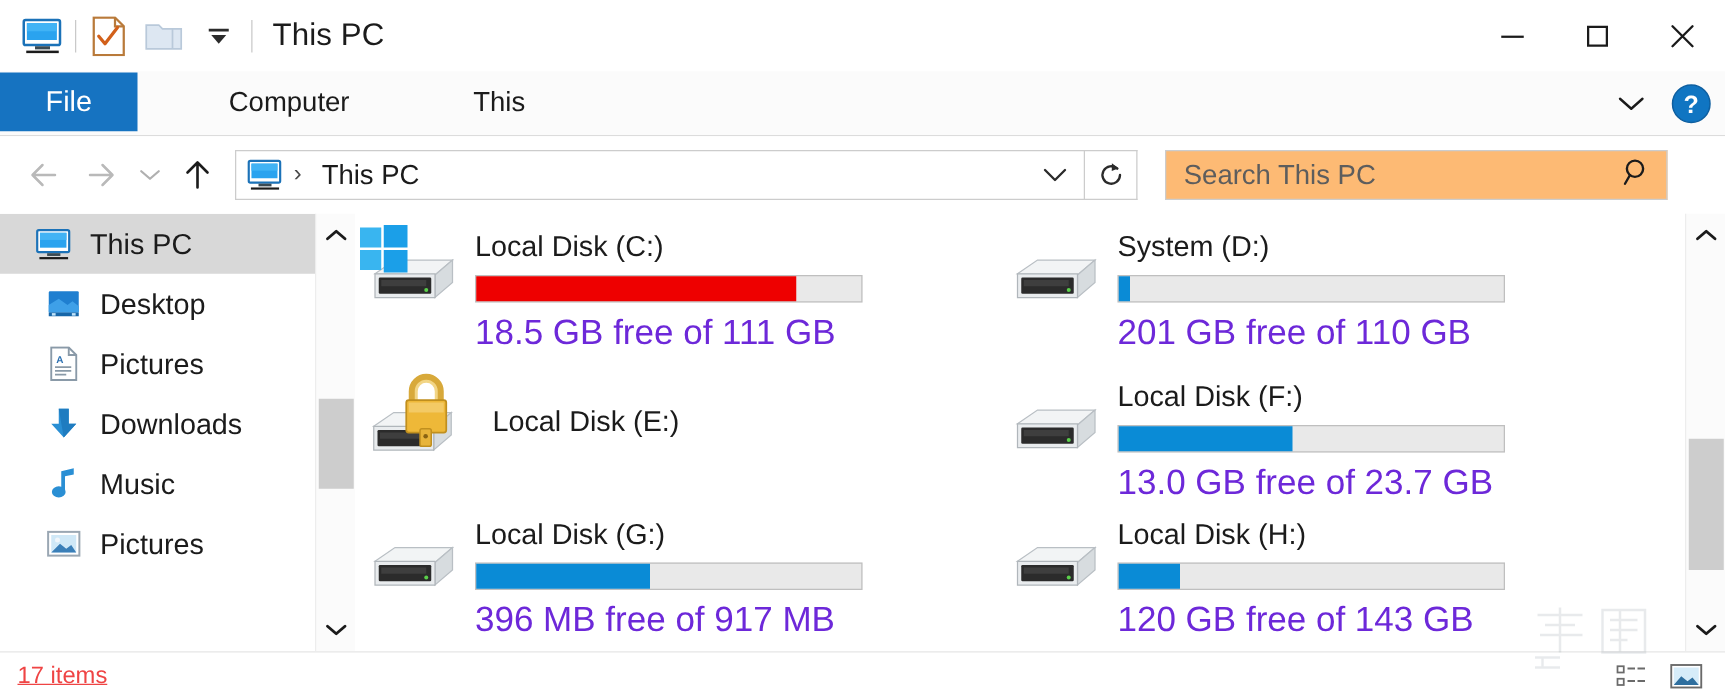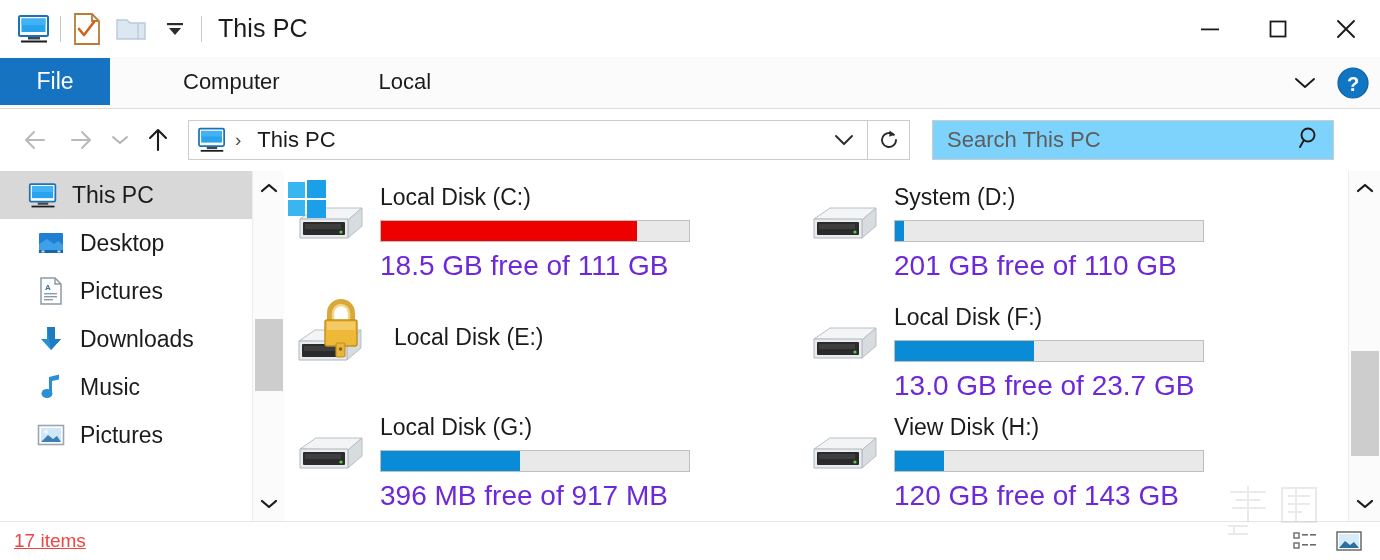--- a/index.html
+++ b/index.html
@@ -70,21 +70,21 @@
   .crumb-label { font-size: 22px; color: #1b1b1b; margin-left: 8px; }
   .crumb-sep { font-size: 19px; color: #4a4a4a; padding: 0 6px; }
   .crumb-spacer { flex: 1; }
   .crumb-chevron { width: 34px; height: 38px; display:flex; align-items:center; justify-content:center; }
   .refresh-btn {
     width: 42px; height: 40px; border: 1px solid #cccccc; border-left: none;
     display: flex; align-items: center; justify-content: center; background: #fff;
   }
   .searchbox {
     width: 402px; height: 40px; margin-left: 22px;
-    border: 1px solid #cccccc; background: #7dd3fc;
+    border: 1px solid #cccccc; background: #fdba74;
     display: flex; align-items: center; padding: 0 10px 0 14px;
   }
   .search-input {
     flex: 1; border: none; outline: none; font-size: 22px; color: #5d5d5d;
     font-family: "Liberation Sans", sans-serif; background: transparent;
   }
   .search-input::placeholder { color: #5d5d5d; opacity: 1; }
 
   
   .body-area { position: absolute; left: 0; top: 171px; width: 1380px; height: 350px; }
@@ -216,21 +216,21 @@
         <svg width="28" height="28" viewBox="0 0 28 28">
             <path d="M6 6l16 16M22 6L6 22" stroke="#1b1b1b" stroke-width="1.9" stroke-linecap="round"></path>
           </svg>
       </div>
     </div>
   </div>
 
   <div class="ribbon">
     <div class="tab-file">File</div>
     <div class="tab">Computer</div>
-    <div class="tab">Local</div>
+    <div class="tab">This</div>
 
     <div class="ribbon-right">
       <div class="ribbon-expand">
         <svg width="28" height="18" viewBox="0 0 28 18">
             <path d="M5 5l9 8 9-8" fill="none" stroke="#1b1b1b" stroke-width="1.9" stroke-linecap="round" stroke-linejoin="round"></path>
           </svg>
       </div>
       <div class="help-btn">
         <svg width="34" height="34" viewBox="0 0 34 34">
           <circle cx="17" cy="17" r="15" fill="#1075c2"></circle>
@@ -512,21 +512,21 @@
             <svg width="92" height="70" viewBox="0 0 92 70">
               <path d="M14 38l16-11h46l-14 12z" fill="#f2f4f5" stroke="#b9bfc4" stroke-width="1"></path>
               <path d="M62 39l14-12v18l-14 12z" fill="#d7dcdf" stroke="#b9bfc4" stroke-width="1"></path>
               <path d="M14 38h48v19H14z" fill="#e9ecee" stroke="#b0b6bb" stroke-width="1"></path>
               <rect x="17" y="41" width="42" height="13" rx="1" fill="#2b2b2b"></rect>
               <rect x="19" y="43" width="36" height="5" fill="#3e3e3e"></rect>
               <circle cx="55" cy="51" r="1.6" fill="#5ad04a"></circle>
             </svg>
           </div>
           <div class="drive-info">
-            <div class="drive-name">View Disk (H:)</div>
+            <div class="drive-name">Local Disk (H:)</div>
             <div class="gauge">
               <div class="gauge-fill" style="width: 16%; background: rgb(10, 139, 214);"></div>
             </div>
             <div class="drive-free">120 GB free of 143 GB</div>
           </div>
         </div>
 
       </div>
     </div>
 

